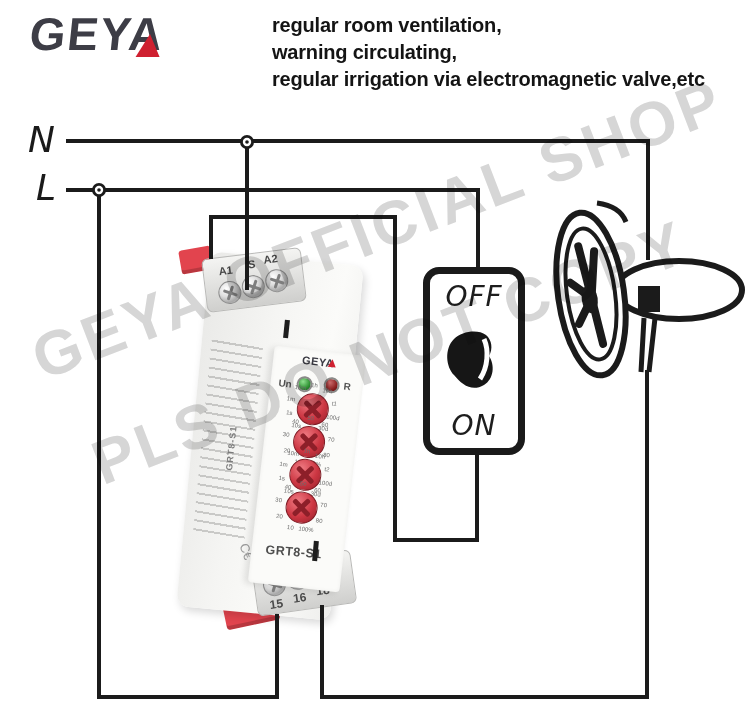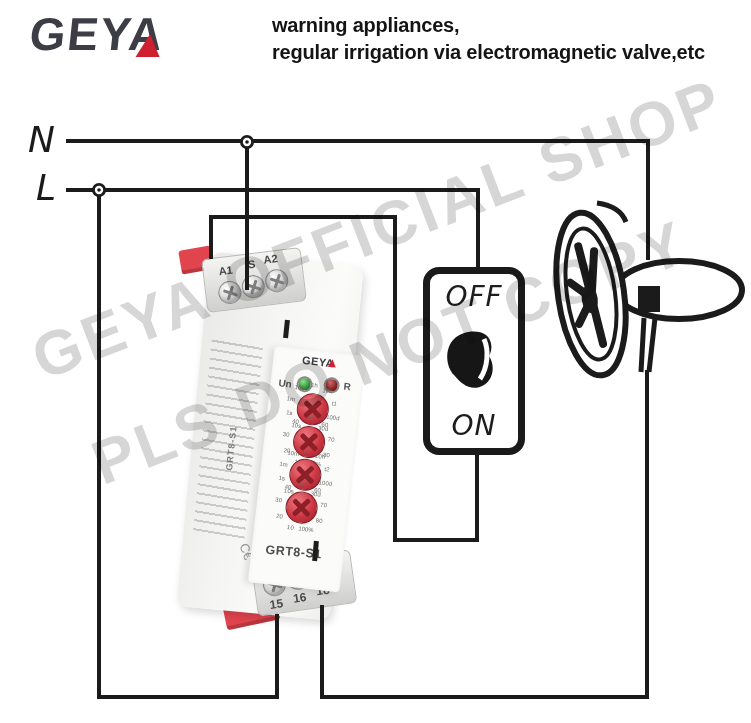--- a/index.html
+++ b/index.html
@@ -98,21 +98,22 @@
 <body>
 
 <div class="canvas">
 
   <div class="logo">
     <span>GEYA</span>
     <span class="tri-big"></span>
   </div>
 
   <div class="desc">
-    <div>warning appliances,</div>
+    <div>regular room ventilation,</div>
+    <div>warning circulating,</div>
     <div>regular irrigation via electromagnetic valve,etc</div>
   </div>
 
   <div class="supply lbl-n">N</div>
   <div class="supply lbl-l">L</div>
 
   <div class="dev clip clip-top"></div>
   <div class="dev clip clip-bot"></div>
   <div class="dev body-main"></div>
   <div class="dev stripes"></div>

